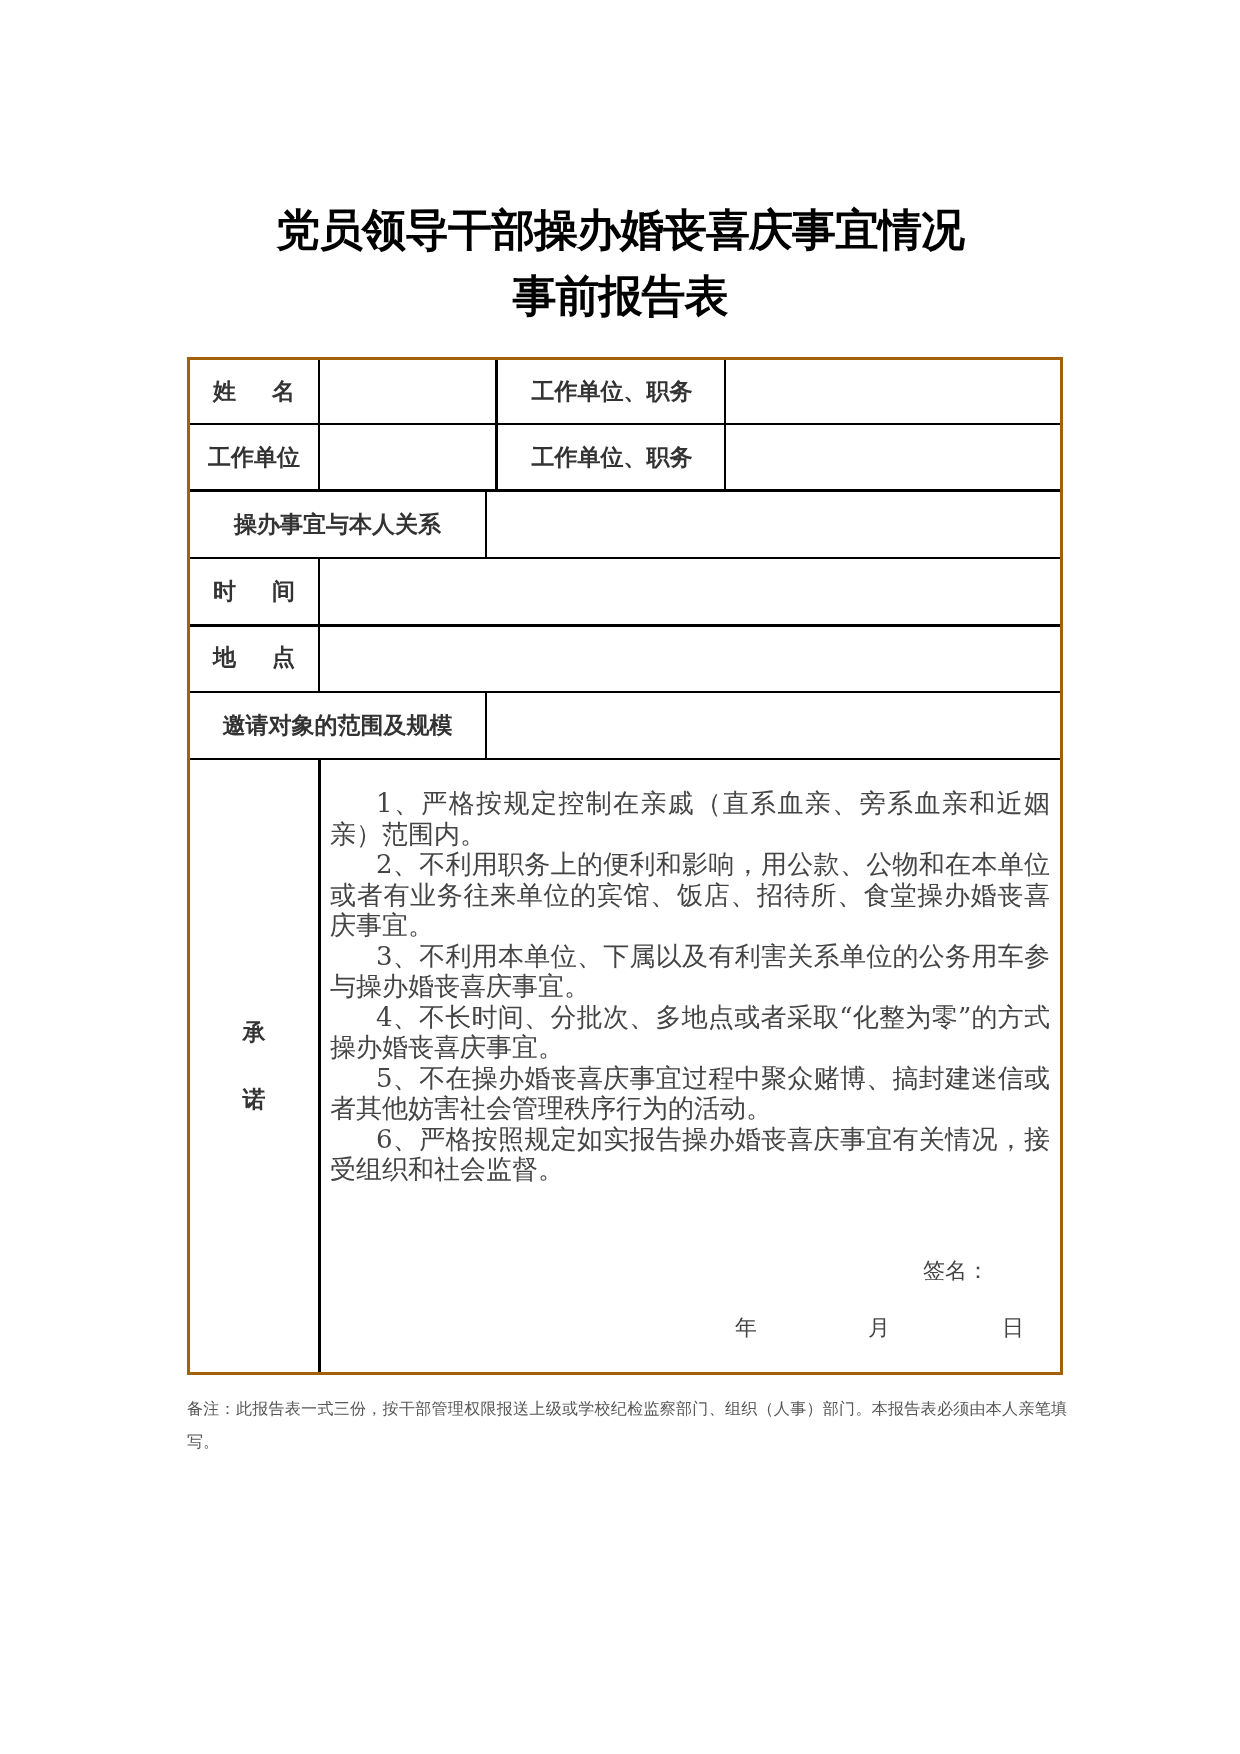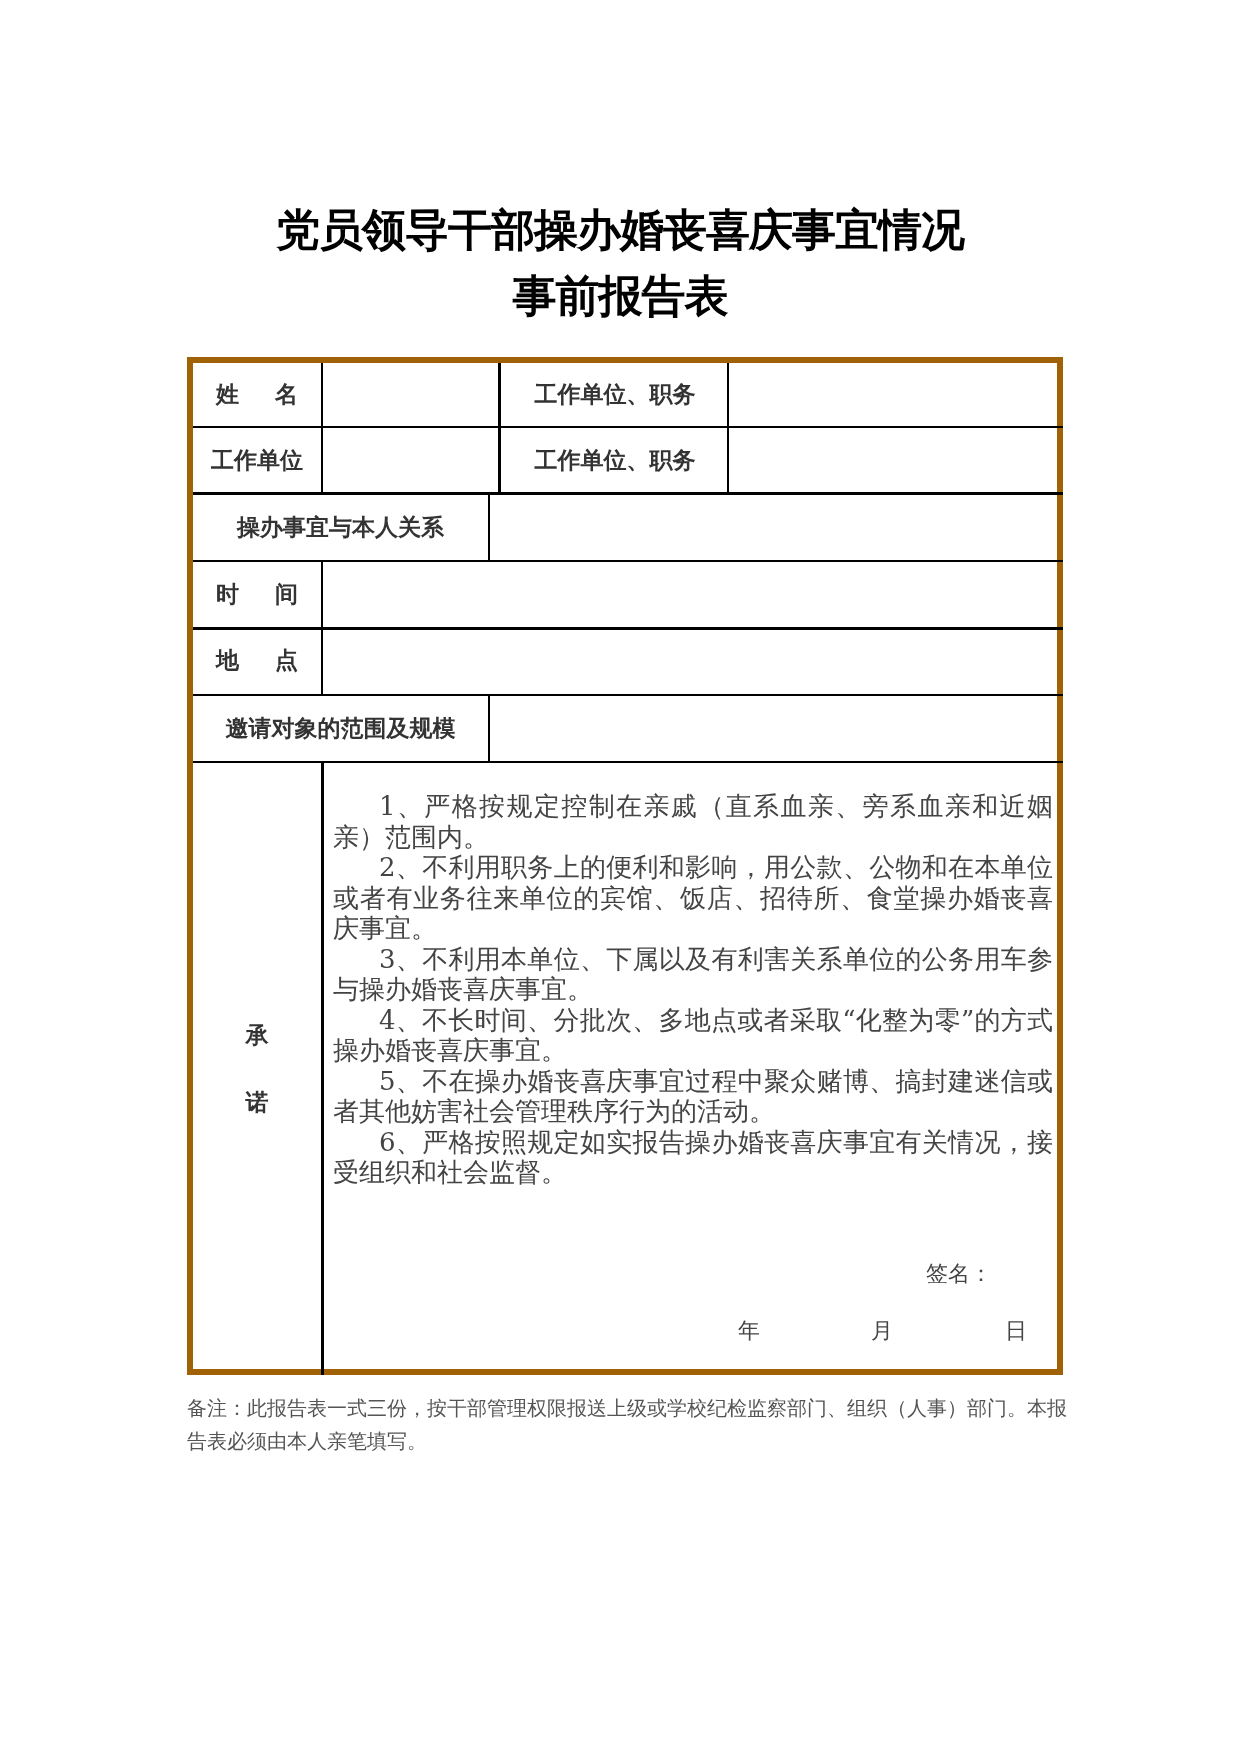--- a/index.html
+++ b/index.html
@@ -34,21 +34,21 @@
       top: 266px;
       font-size: 44px;
       line-height: 60px;
     }
     .form-table {
       position: absolute;
       left: 187px;
       top: 357px;
       width: 876px;
       height: 1018px;
-      border: 6px solid #a16207;
+      border: 3px solid #a16207;
       box-sizing: border-box;
     }
     .cell {
       position: absolute;
       box-sizing: border-box;
       display: flex;
       align-items: center;
       justify-content: center;
     }
     .label {
@@ -109,21 +109,21 @@
       font-size: 22px;
       color: #444;
       white-space: nowrap;
     }
     .remark {
       position: absolute;
       left: 187px;
       top: 1392px;
       width: 880px;
       font-family: "DejaVu Serif", "Liberation Serif", serif;
-      font-size: 20px;
+      font-size: 16px;
       line-height: 33px;
       color: #555;
       text-align: justify;
     }
   </style>
 </head>
 <body>
 
 <div class="title line1">党员领导干部操办婚丧喜庆事宜情况</div>
 <div class="title line2">事前报告表</div>

